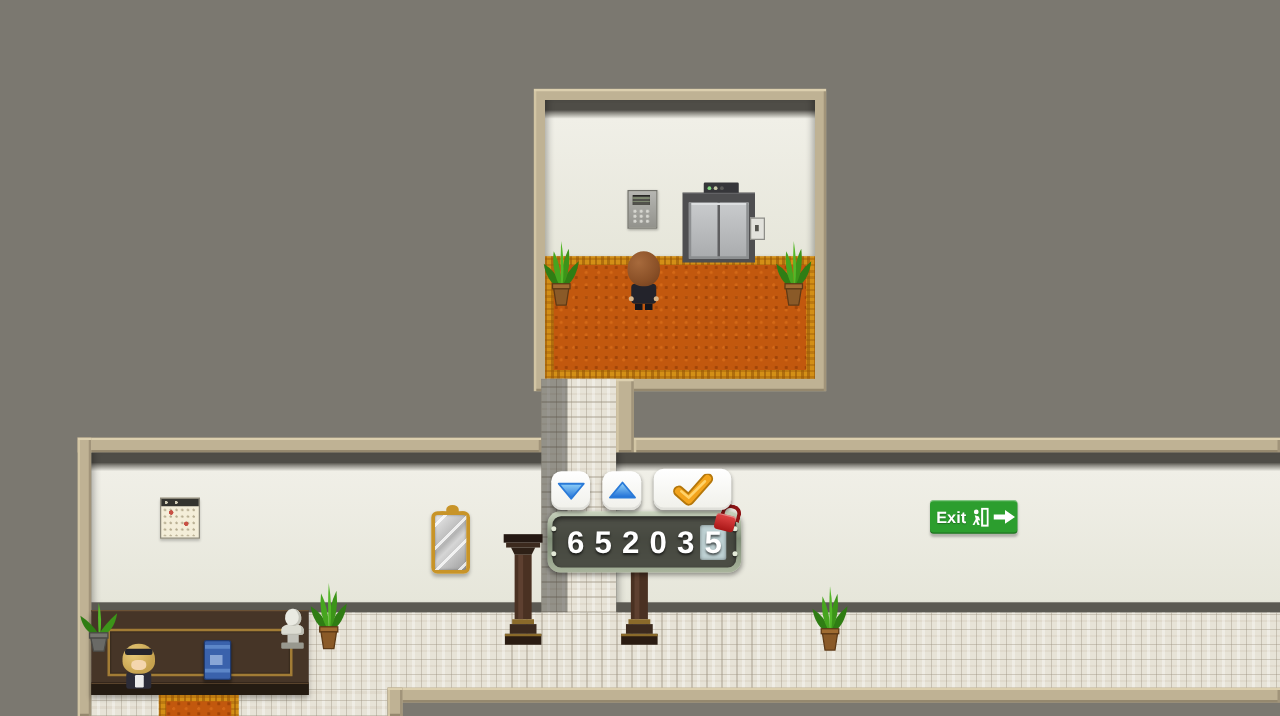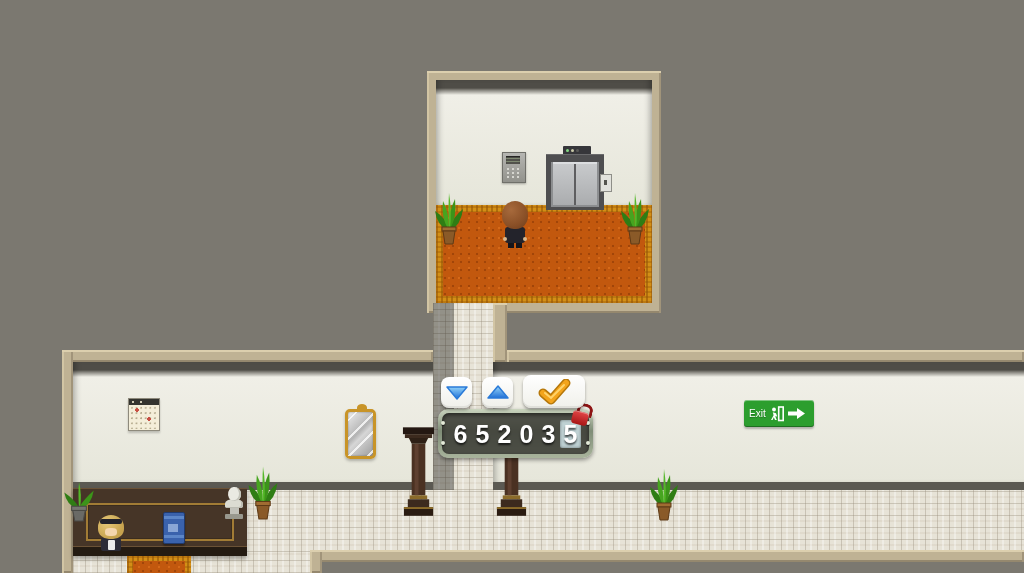--- a/index.html
+++ b/index.html
@@ -46,21 +46,21 @@
   #lock{left:572px;top:403px;width:20px;height:22px;transform:rotate(14deg);}
   #lock .shackle{position:absolute;top:0;left:4px;width:10px;height:10px;
     border:3px solid #8e1414;border-bottom:none;border-radius:7px 7px 0 0;}
   #lock .body{position:absolute;bottom:0;left:1px;width:16px;height:13px;border-radius:3px;
     background:linear-gradient(180deg,#e44;#b01818);background:linear-gradient(180deg,#e24646,#a81616);
     box-shadow:inset 0 1px 0 rgba(255,255,255,.35);}
   
   #exit-sign{left:744px;top:400px;width:70px;height:27px;background:#2c9e2e;border-radius:3px;
     display:flex;align-items:center;gap:3px;padding:0 5px;box-sizing:border-box;
     box-shadow:inset 0 1px 0 rgba(255,255,255,.4), inset 0 -1px 0 rgba(0,0,0,.3), 0 2px 2px rgba(0,0,0,.25);}
-  #exit-sign .txt{color:#fff;font-weight:normal;font-size:10px;text-shadow:0 1px 1px rgba(0,0,0,.3);}
+  #exit-sign .txt{color:#fff;font-weight:bold;font-size:13px;text-shadow:0 1px 1px rgba(0,0,0,.3);}
   
   #calendar{left:128px;top:398px;width:30px;height:31px;background:#f4eed9;border:1px solid #8e8a7c;
     box-shadow:0 2px 2px rgba(0,0,0,.2);}
   #calendar .hdr{position:absolute;top:0;left:0;right:0;height:6px;background:#34342f;
     background-image:radial-gradient(circle at 4px 3px,#cfcab4 1px,transparent 1.4px),
     radial-gradient(circle at 12px 3px,#cfcab4 1px,transparent 1.4px);}
   #calendar .bdy{position:absolute;top:7px;left:1px;right:1px;bottom:1px;
     background-image:
       radial-gradient(circle at 7px 4px,#c85044 1.6px,transparent 2px),
       radial-gradient(circle at 19px 13px,#c85044 1.6px,transparent 2px),

